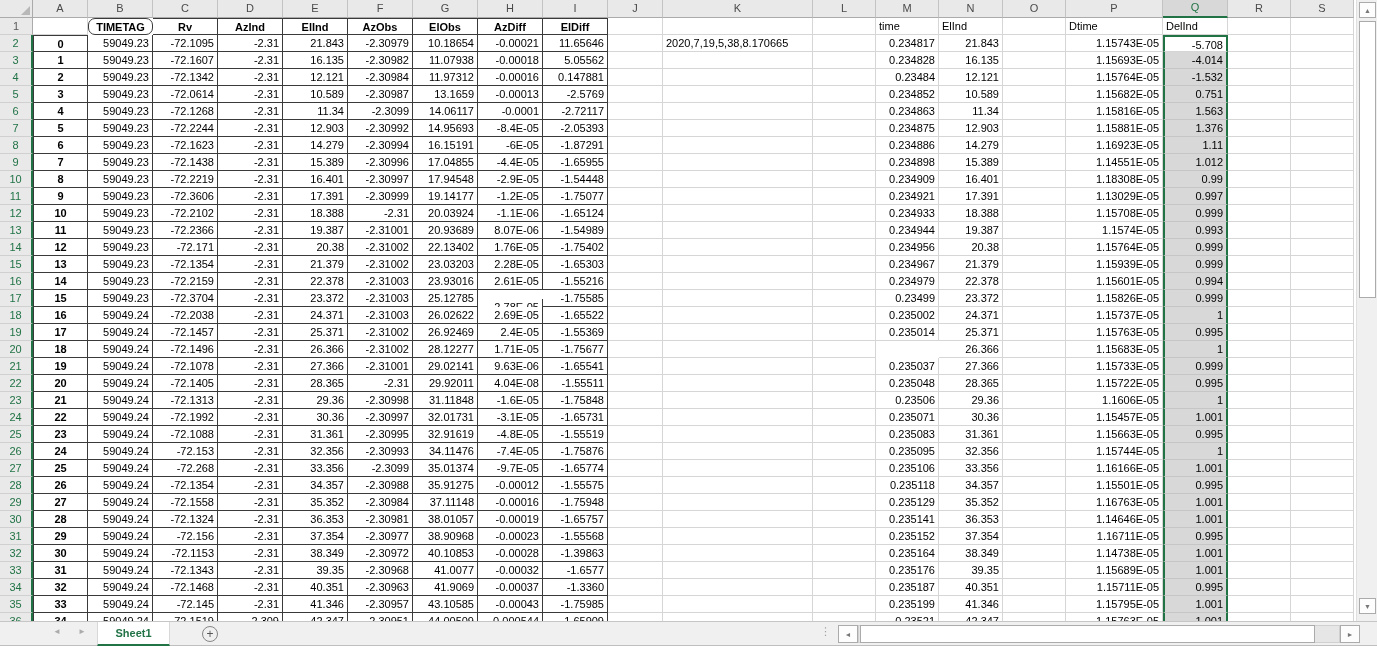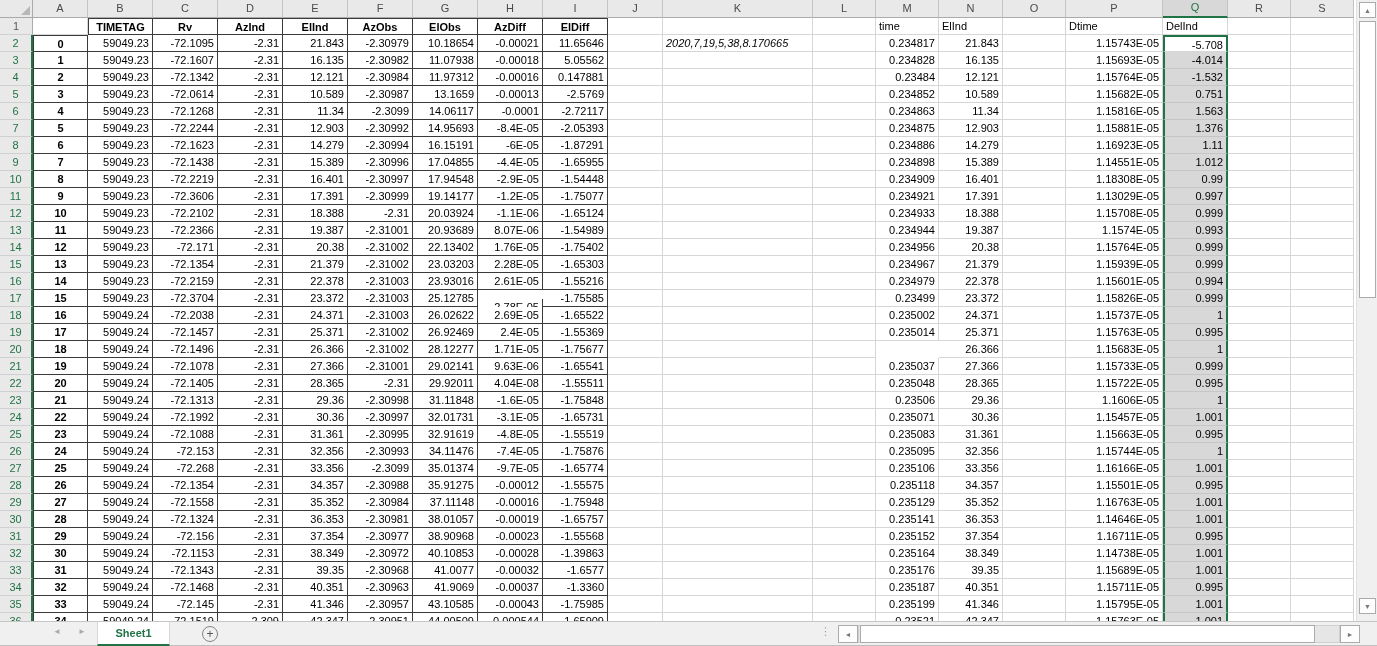--- a/index.html
+++ b/index.html
@@ -69,21 +69,21 @@
     <div class="hdrrow">
       <div class="corner"></div>
 
       <span id="colheaders" style="display:contents"><div class="ch" style="width: 55px;">A</div><div class="ch" style="width: 65px;">B</div><div class="ch" style="width: 65px;">C</div><div class="ch" style="width: 65px;">D</div><div class="ch" style="width: 65px;">E</div><div class="ch" style="width: 65px;">F</div><div class="ch" style="width: 65px;">G</div><div class="ch" style="width: 65px;">H</div><div class="ch" style="width: 65px;">I</div><div class="ch" style="width: 55px;">J</div><div class="ch" style="width: 150px;">K</div><div class="ch" style="width: 63px;">L</div><div class="ch" style="width: 63px;">M</div><div class="ch" style="width: 64px;">N</div><div class="ch" style="width: 63px;">O</div><div class="ch" style="width: 97px;">P</div><div class="ch sel" style="width: 65px;">Q</div><div class="ch" style="width: 63px;">R</div><div class="ch" style="width: 63px;">S</div></span>
     </div>
 
     <div id="rows">
         <div class="row">
           <div class="gut">1</div>
           <div class="cell" style="width: 55px;"></div>
-          <div class="cell b bl bt hdr" style="width: 65px;">TIMETAG</div>
+          <div class="cell b bl bt hdr" style="width: 65px; border-radius: 7px;">TIMETAG</div>
           <div class="cell b bt hdr" style="width: 65px;">Rv</div>
           <div class="cell b bt hdr" style="width: 65px;">AzInd</div>
           <div class="cell b bt hdr" style="width: 65px;">ElInd</div>
           <div class="cell b bt hdr" style="width: 65px;">AzObs</div>
           <div class="cell b bt hdr" style="width: 65px;">ElObs</div>
           <div class="cell b bt hdr" style="width: 65px;">AzDiff</div>
           <div class="cell b bt hdr" style="width: 65px;">ElDiff</div>
           <div class="cell" style="width: 55px;"></div>
           <div class="cell left" style="width: 150px;"></div>
           <div class="cell" style="width: 63px;"></div>
@@ -100,21 +100,21 @@
           <div class="cell b bl bt hdr" style="width: 55px;">0</div>
           <div class="cell b" style="width: 65px;">59049.23</div>
           <div class="cell b" style="width: 65px;">-72.1095</div>
           <div class="cell b" style="width: 65px;">-2.31</div>
           <div class="cell b" style="width: 65px;">21.843</div>
           <div class="cell b" style="width: 65px;">-2.30979</div>
           <div class="cell b" style="width: 65px;">10.18654</div>
           <div class="cell b" style="width: 65px;">-0.00021</div>
           <div class="cell b" style="width: 65px;">11.65646</div>
           <div class="cell" style="width: 55px;"></div>
-          <div class="cell left" style="width: 150px; font-style: italic;">2020,7,19,5,38,8.170665</div>
+          <div class="cell left" style="width: 150px;">2020,7,19,5,38,8.170665</div>
           <div class="cell" style="width: 63px;"></div>
           <div class="cell" style="width: 63px;">0.234817</div>
           <div class="cell" style="width: 64px;">21.843</div>
           <div class="cell" style="width: 63px;"></div>
           <div class="cell" style="width: 97px;">1.15743E-05</div>
           <div class="cell qa" style="width: 65px;">-5.708</div>
           <div class="cell" style="width: 63px;"></div>
           <div class="cell" style="width: 63px;"></div>
         </div>
         <div class="row">

